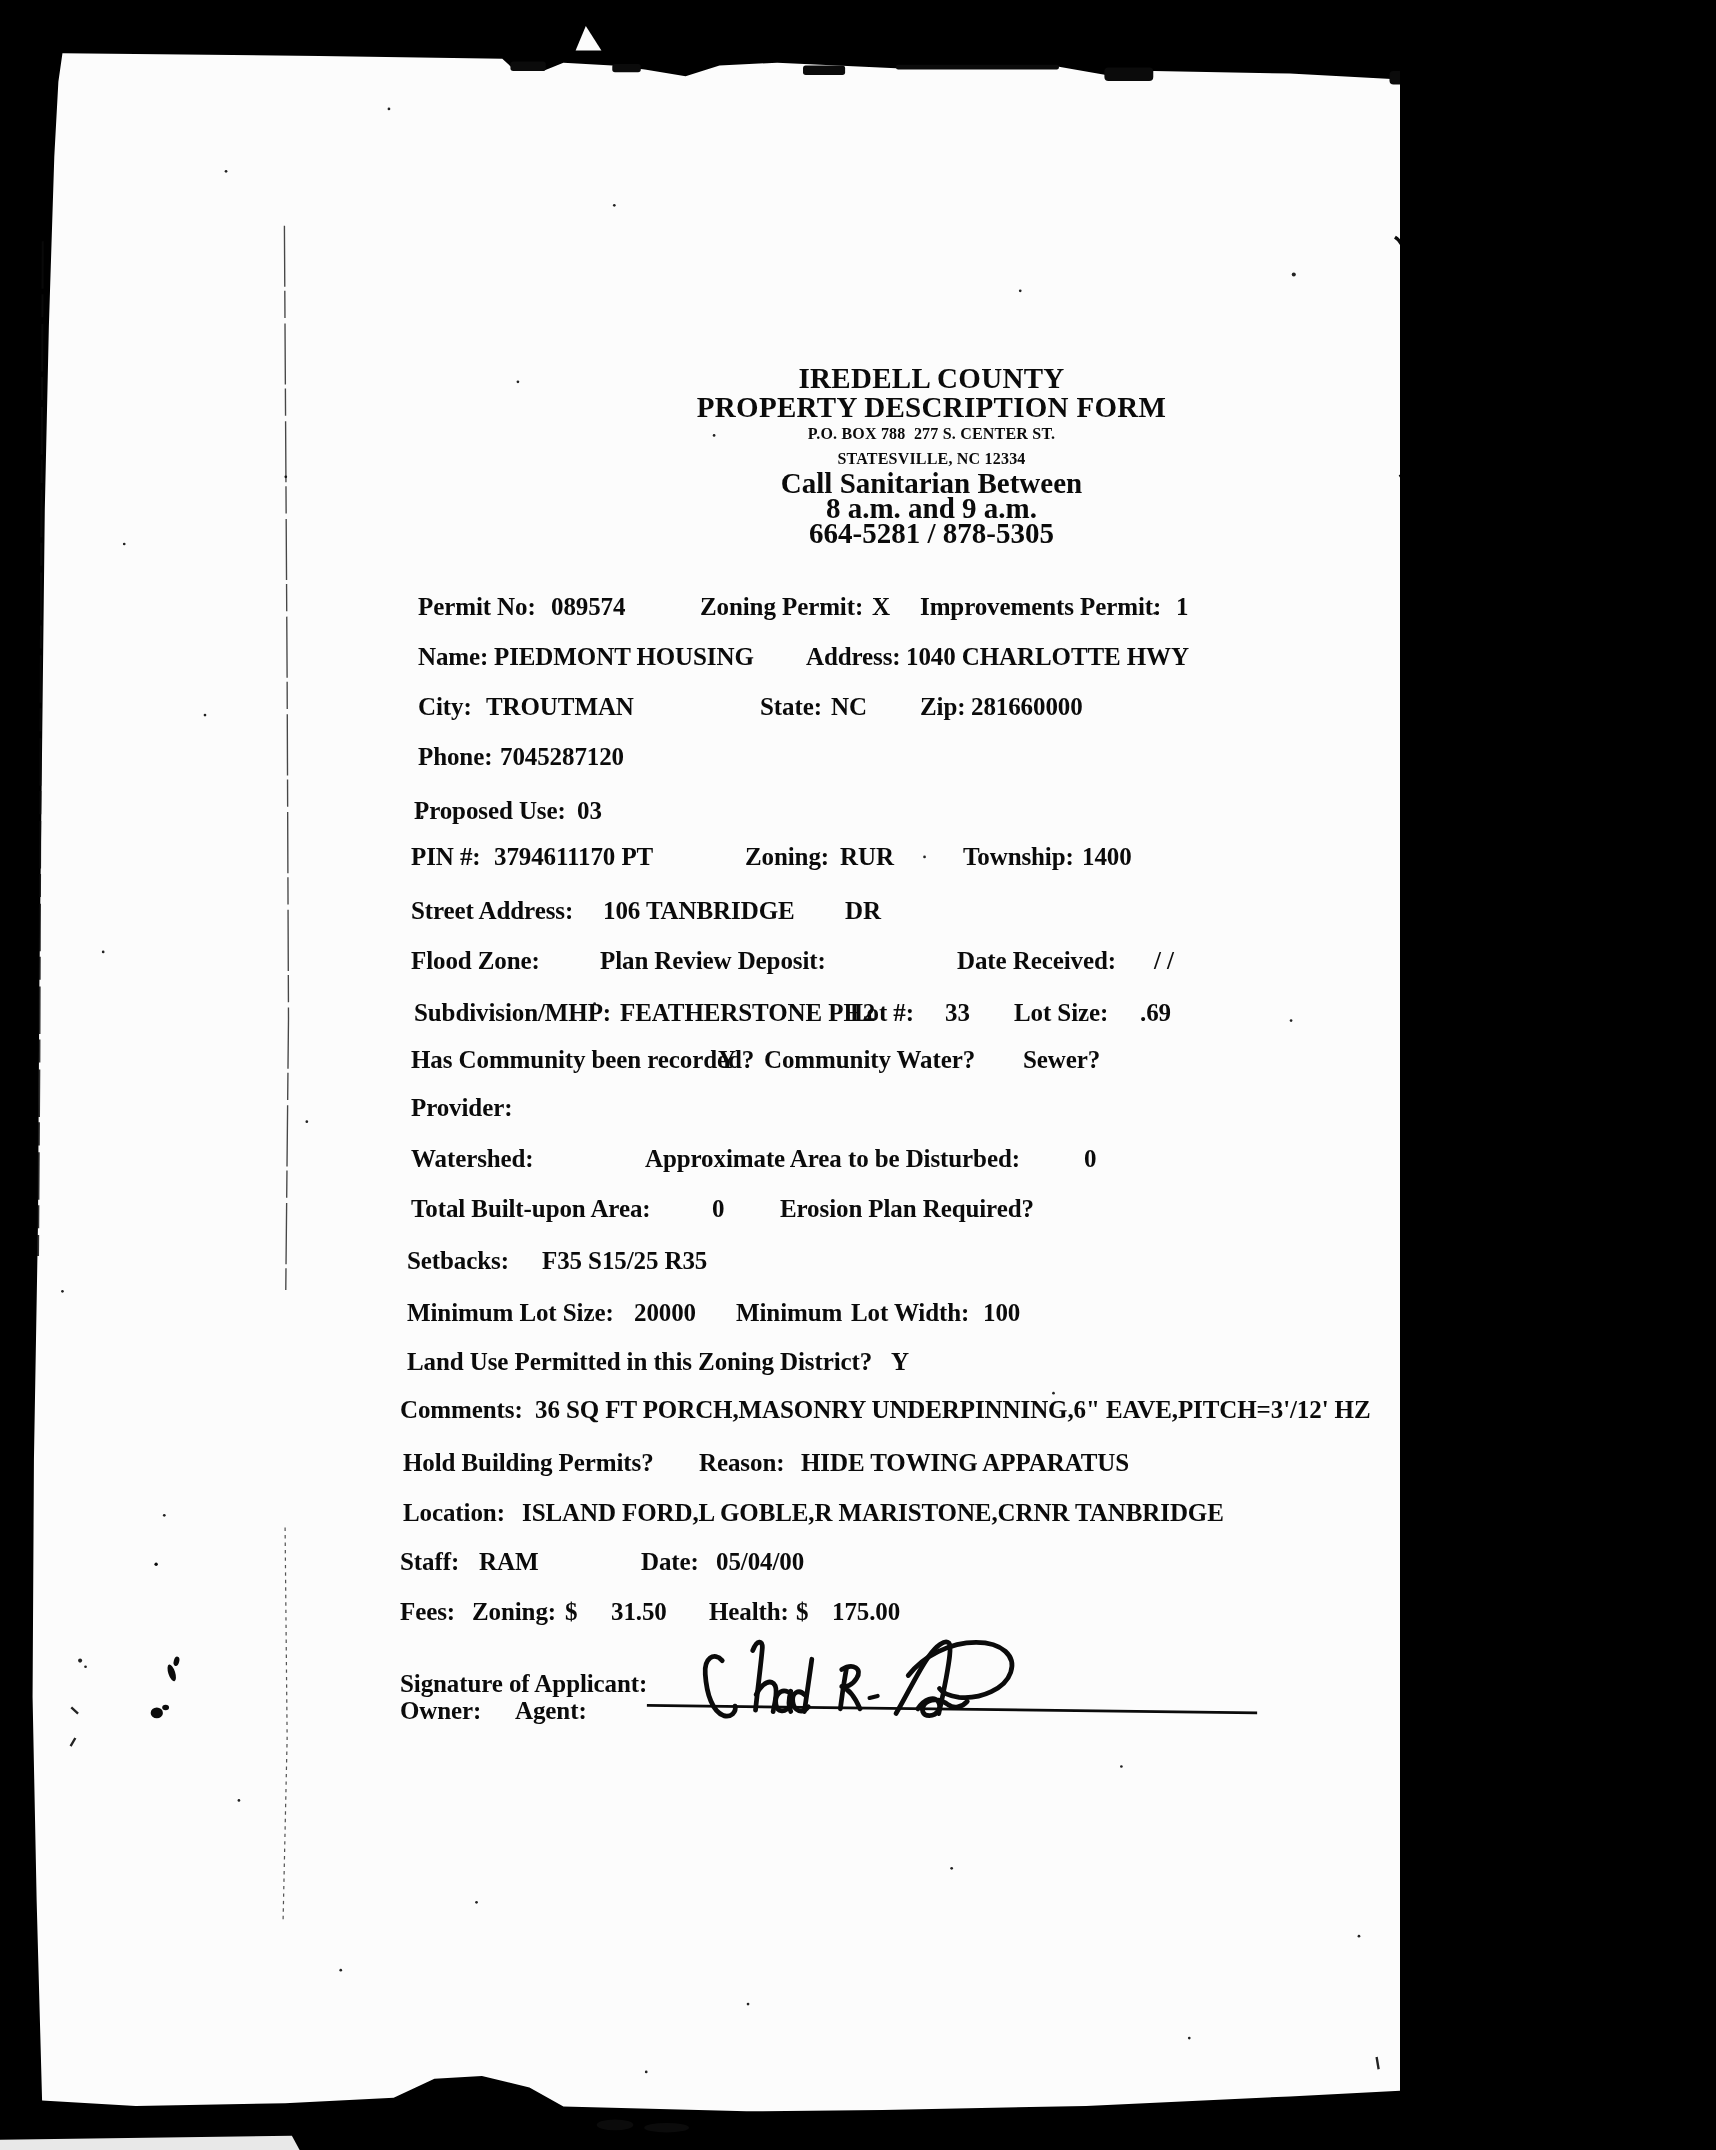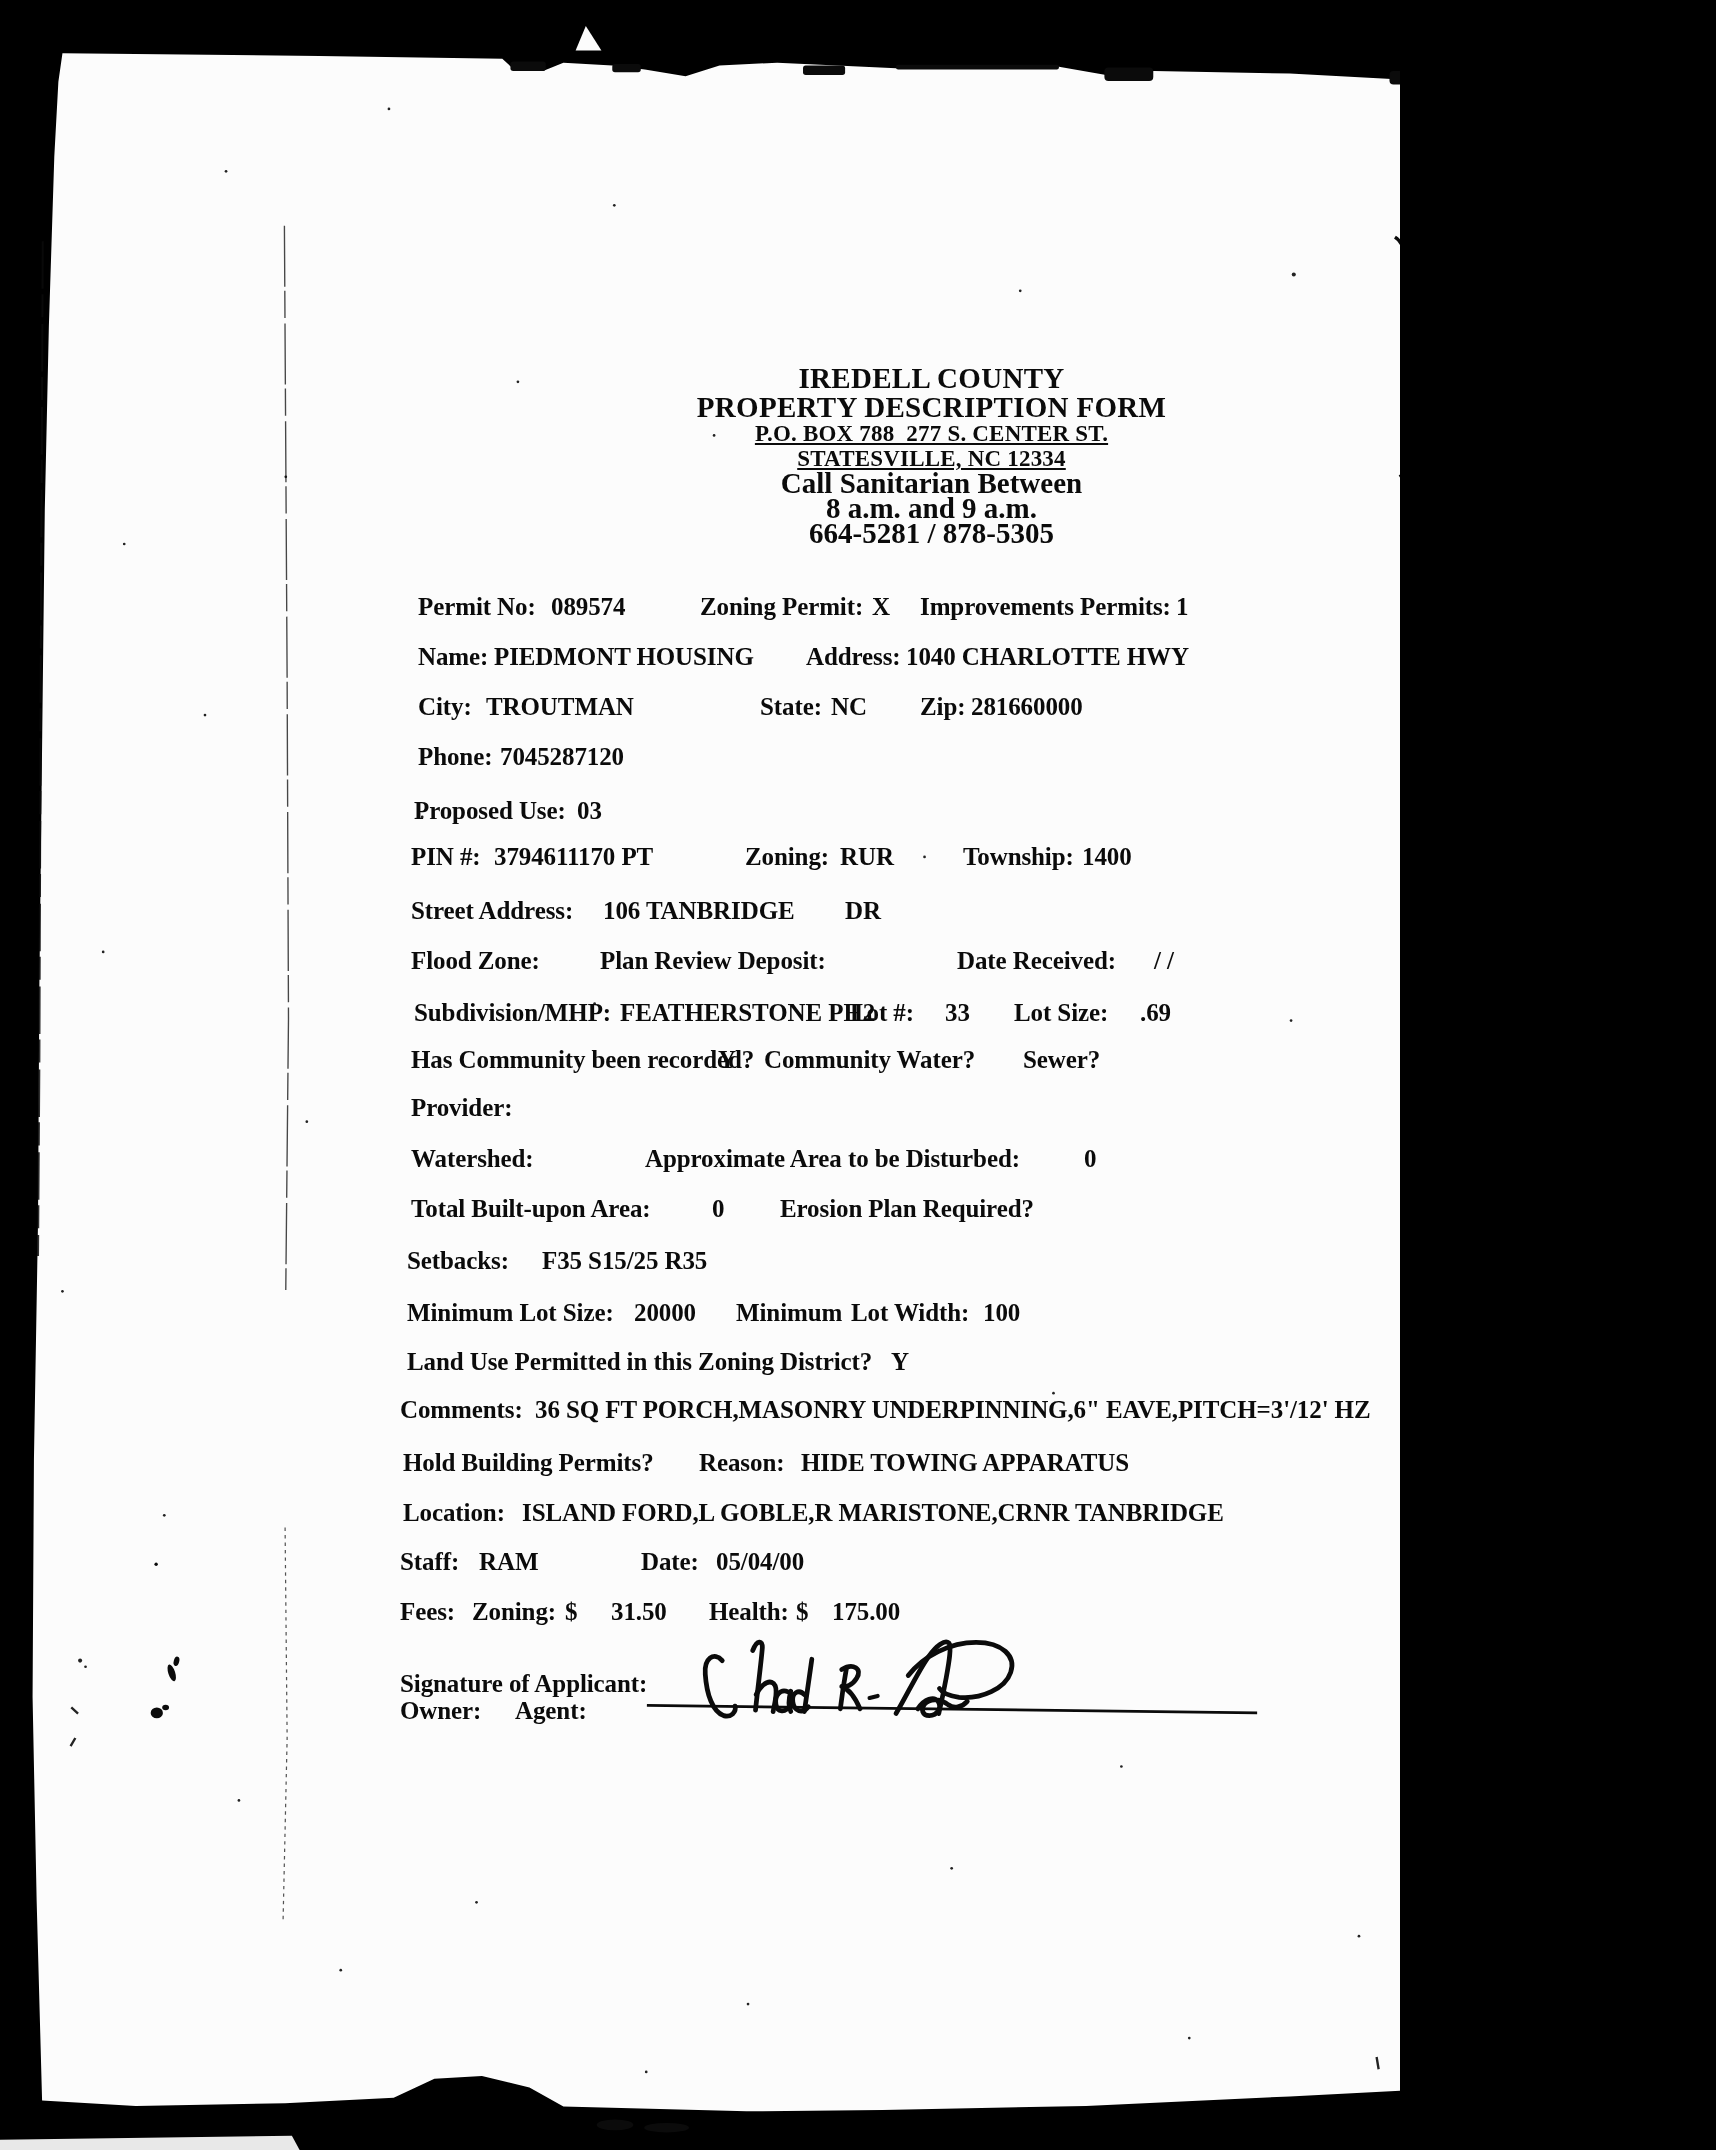--- a/index.html
+++ b/index.html
@@ -14,21 +14,21 @@
   #paper-svg{z-index:0;}
   #content{position:absolute;left:0;top:0;width:1716px;height:2151px;z-index:1;}
   #ink-svg{z-index:2;pointer-events:none;color:var(--ink);}
   .t{
     position:absolute; font-weight:700; font-size:25px; line-height:28.5px;
     color:var(--ink); white-space:pre; letter-spacing:-0.1px;
   }
   #hdr{position:absolute; left:536px; top:364px; width:791px; text-align:center; color:var(--ink); font-weight:700;}
   #hdr div{white-space:pre;}
   .h-big{font-size:29px; line-height:28.5px; letter-spacing:0.3px;}
-  .h-med{font-size:23px; line-height:25px; letter-spacing:0.2px;text-decoration:underline;}
+  .h-med{font-size:16px; line-height:25px; letter-spacing:0.2px;}
   .h-sml{font-size:29px; line-height:25px;}
 </style>
 </head>
 <body>
 
 <div id="page">
 
   <svg id="paper-svg" viewBox="0 0 2528 3168">
     <path style="fill:var(--paper)" d="M92,78 L470,82 L740,86 L755,100 L800,104 L830,92 L902,96 L950,102 L1010,112 L1060,96
          L1145,92 L1320,100 L1560,98 L1640,112 L1700,104 L1900,108 L2050,116 L2120,112 L2230,118 L2340,108
@@ -52,21 +52,21 @@
       <div class="h-med">STATESVILLE, NC 12334</div>
       <div class="h-sml">Call Sanitarian Between</div>
       <div class="h-sml">8 a.m. and 9 a.m.</div>
       <div class="h-sml">664-5281 / 878-5305</div>
     </div>
 
     <span class="t" style="left:418px;top:593px">Permit No:</span>
     <span class="t" style="left:551px;top:593px">089574</span>
     <span class="t" style="left:700px;top:593px">Zoning Permit:</span>
     <span class="t" style="left:872px;top:593px">X</span>
-    <span class="t" style="left:920px;top:593px">Improvements Permits:</span>
+    <span class="t" style="left:920px;top:593px">Improvements Permit:</span>
     <span class="t" style="left:1176px;top:593px">1</span>
 
     <span class="t" style="left:418px;top:643px">Name:</span>
     <span class="t" style="left:494px;top:643px">PIEDMONT HOUSING</span>
     <span class="t" style="left:806px;top:643px">Address:</span>
     <span class="t" style="left:906px;top:643px">1040 CHARLOTTE HWY</span>
 
     <span class="t" style="left:418px;top:693px">City:</span>
     <span class="t" style="left:486px;top:693px">TROUTMAN</span>
     <span class="t" style="left:760px;top:693px">State:</span>

